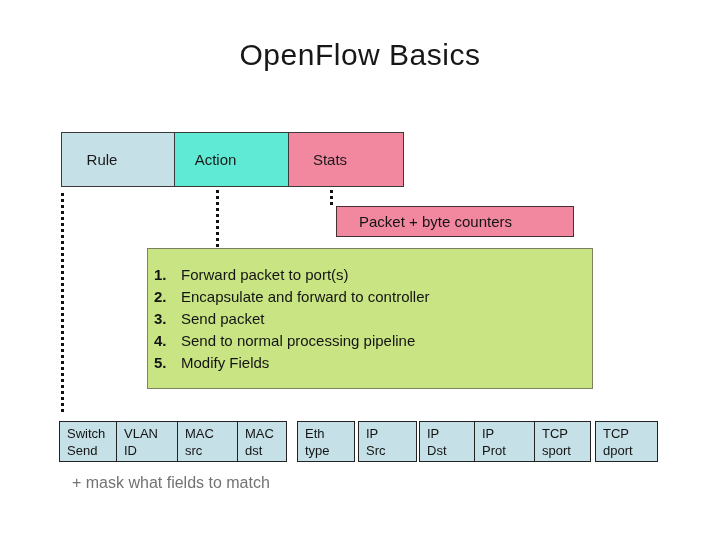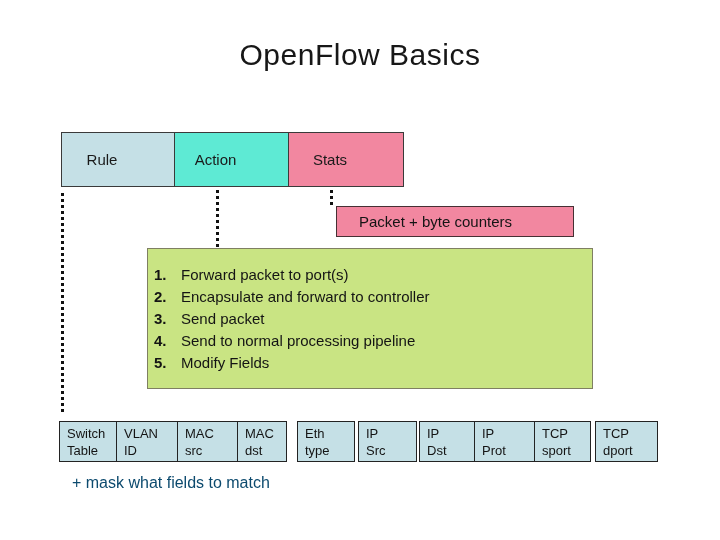--- a/index.html
+++ b/index.html
@@ -102,21 +102,21 @@
     line-height: 17px;
     color: #141414;
     white-space: nowrap;
   }
   .field-line { display: block; }
 
   .mask-note {
     position: absolute;
     left: 72px; top: 474px;
     font-size: 16px;
-    color: #0c4a6e;
+    color: #737373;
   }
 </style>
 </head>
 <body>
 
 <div class="slide">
 
   <div class="title">OpenFlow Basics</div>
 
   <div class="hbox hbox-rule">
@@ -155,21 +155,21 @@
       <span>Send to normal processing pipeline</span>
     </div>
     <div class="action-item">
       <span class="action-num">5.</span>
       <span>Modify Fields</span>
     </div>
   </div>
 
   <div class="field-cell" style="left:59px;width:58px;">
     <span class="field-line">Switch</span>
-    <span class="field-line">Table</span>
+    <span class="field-line">Send</span>
   </div>
   <div class="field-cell" style="left:116px;width:62px;">
     <span class="field-line">VLAN</span>
     <span class="field-line">ID</span>
   </div>
   <div class="field-cell" style="left:177px;width:61px;">
     <span class="field-line">MAC</span>
     <span class="field-line">src</span>
   </div>
   <div class="field-cell" style="left:237px;width:50px;">

